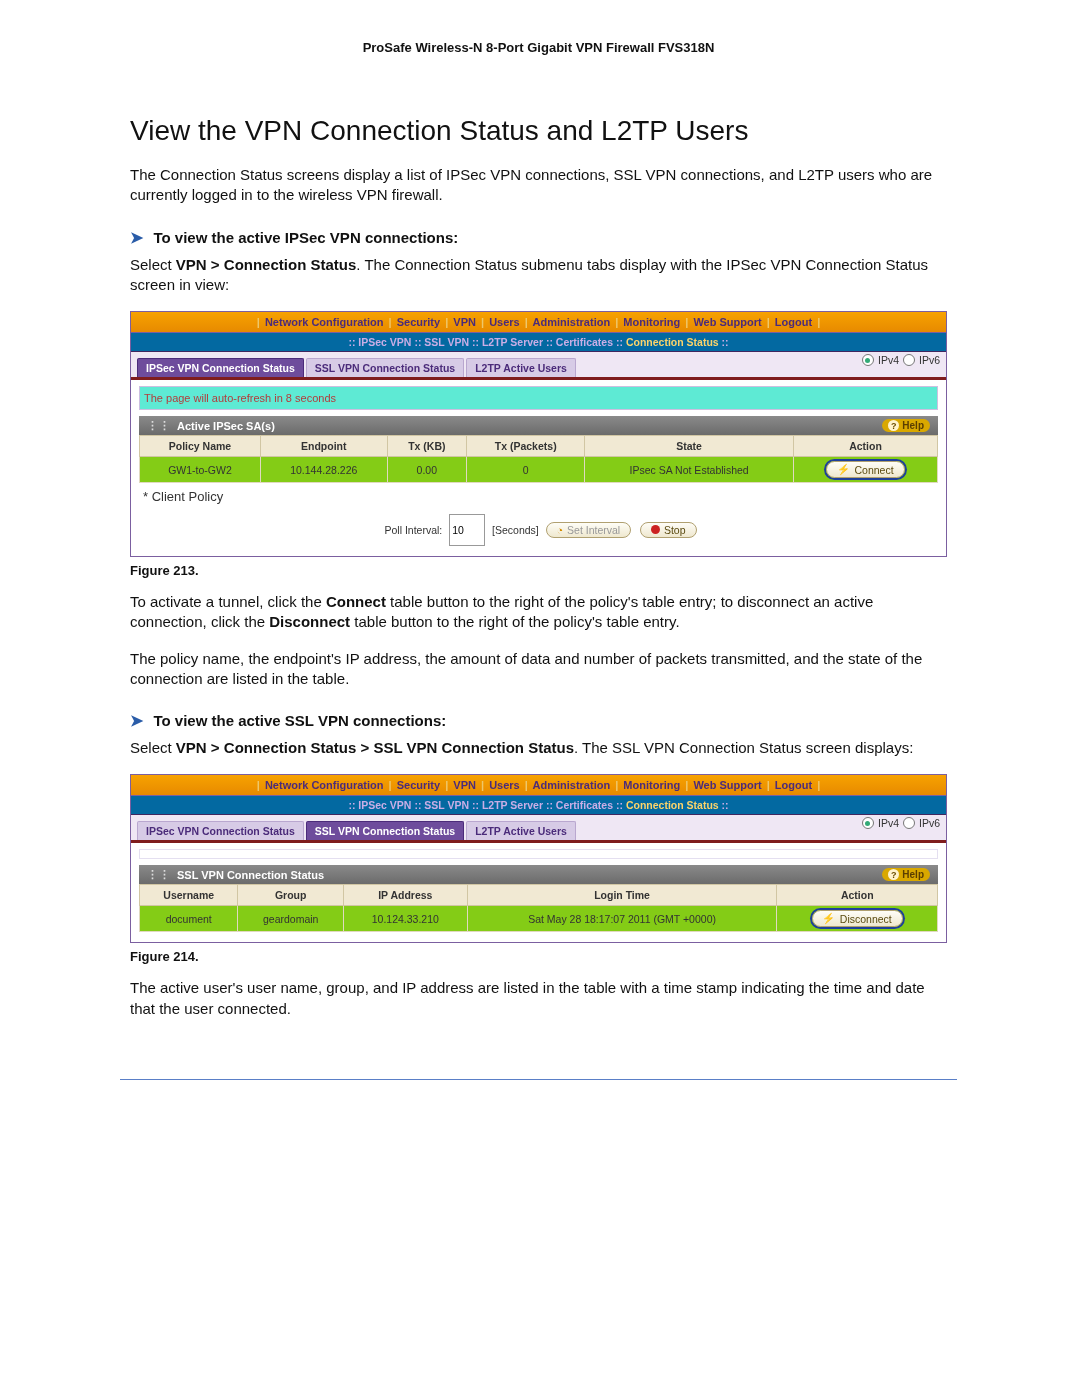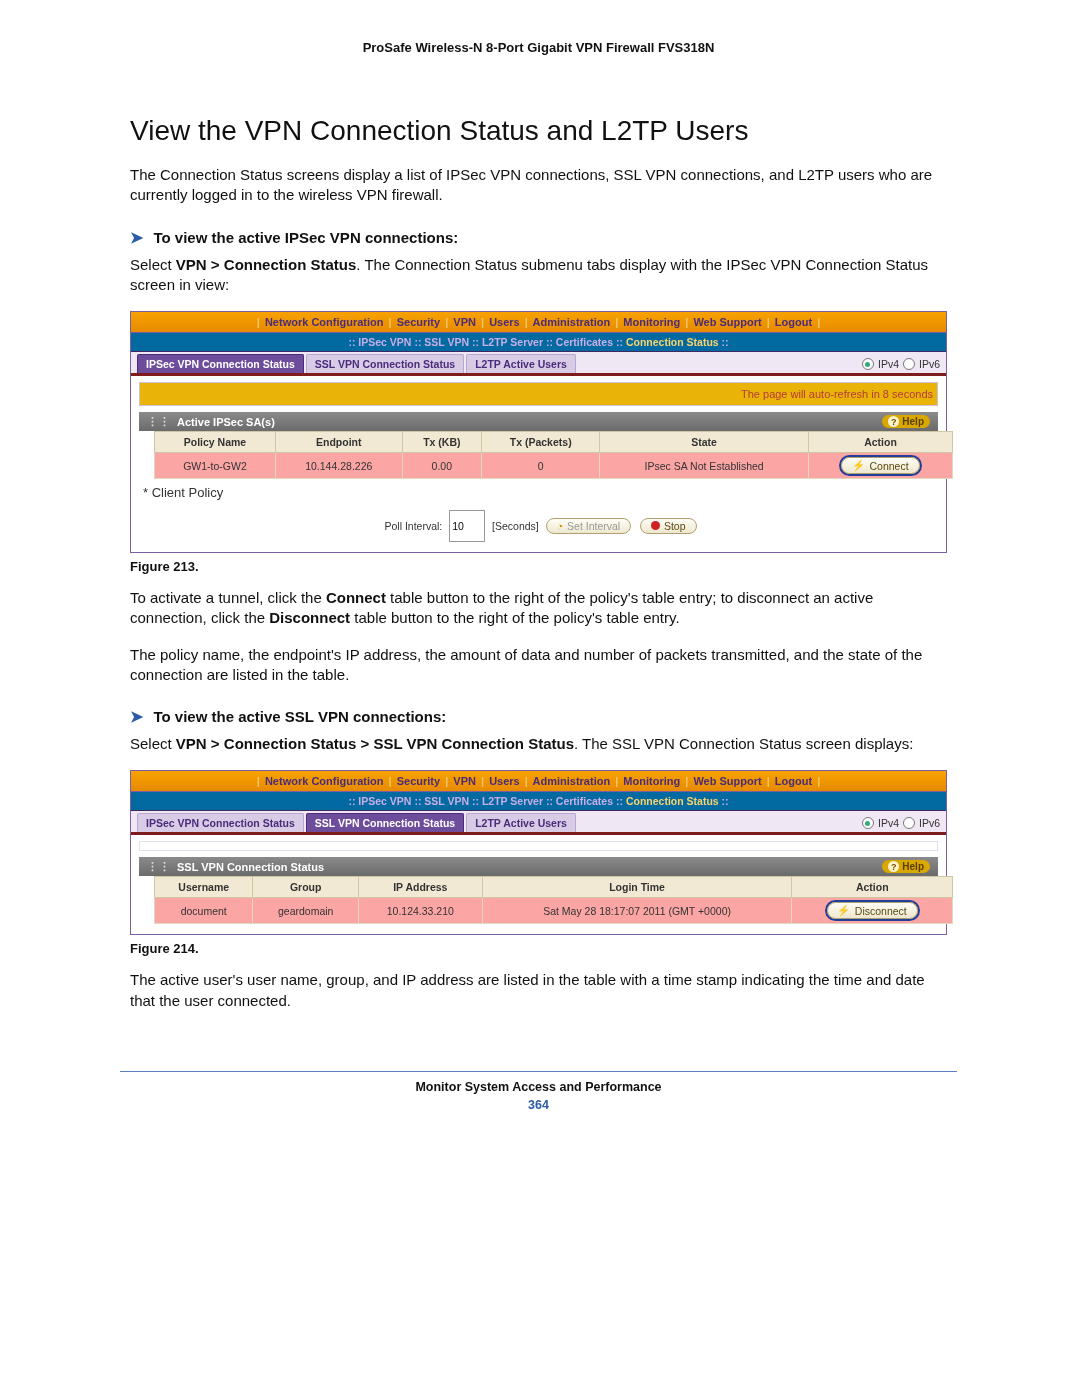--- a/index.html
+++ b/index.html
@@ -108,38 +108,38 @@
     border-color: #b9a7cf;
   }
   .shot-tabs .ip-toggle {
     margin-left: auto;
     font-weight: normal;
     color: #333;
     font-size: 10.5px;
     display: flex;
     align-items: center;
     gap: 4px;
-    padding-bottom: 3px;
+    padding-bottom: 11px;
   }
   .radio-dot {
     width: 10px; height: 10px; border: 1px solid #777; border-radius: 50%;
     display: inline-flex; align-items: center; justify-content: center; background: #fff;
   }
   .radio-dot .inner { width: 5px; height: 5px; border-radius: 50%; background: #3a7; }
   .radio-dot.empty .inner { background: transparent; }
 
   .shot-body {
     padding: 6px 8px 10px 8px;
     font-size: 11px;
   }
   .refresh-line {
     border: 1px solid #cdbfe0;
-    background: #eab308;
+    background: #5eead4;
     color: #b33c3c;
-    text-align: right;
+    text-align: left;
     padding: 5px 4px;
     margin-bottom: 6px;
     font-size: 11px;
   }
   .panel-head {
     background: linear-gradient(#8a8a8a, #6b6b6b);
     color: #fff;
     font-size: 11px;
     font-weight: bold;
     padding: 3px 8px;
@@ -162,22 +162,21 @@
     gap: 3px;
   }
   .panel-head .help .q {
     width: 11px; height: 11px; border-radius: 50%; background: #fff3cc; color: #6b4d00;
     display: inline-flex; align-items: center; justify-content: center; font-weight: bold;
     font-size: 9px;
   }
   table.data {
     width: 100%;
     border-collapse: collapse;
-    background: #fca5a5;
-    margin-left: 15px;
+    background: #84cc16;
   }
   table.data th {
     background: #f1e9d3;
     border: 1px solid #d1c6a3;
     font-size: 10.5px;
     font-weight: bold;
     padding: 4px 6px;
     color: #333;
   }
   table.data td {
@@ -453,18 +452,14 @@
         </tbody>
       </table>
     </div>
   </div>
 
   <div class="figure-caption">Figure 214.</div>
 
   <p class="body-text">The active user's user name, group, and IP address are listed in the table with a time stamp indicating the time and date that the user connected.</p>
 
   <hr class="hr-sep">
-  <div class="doc-footer">
-    <div class="ft-title">Monitor System Access and Performance</div>
-    <div class="ft-page">364</div>
-  </div>
 
 </div>
 
 </body></html>

